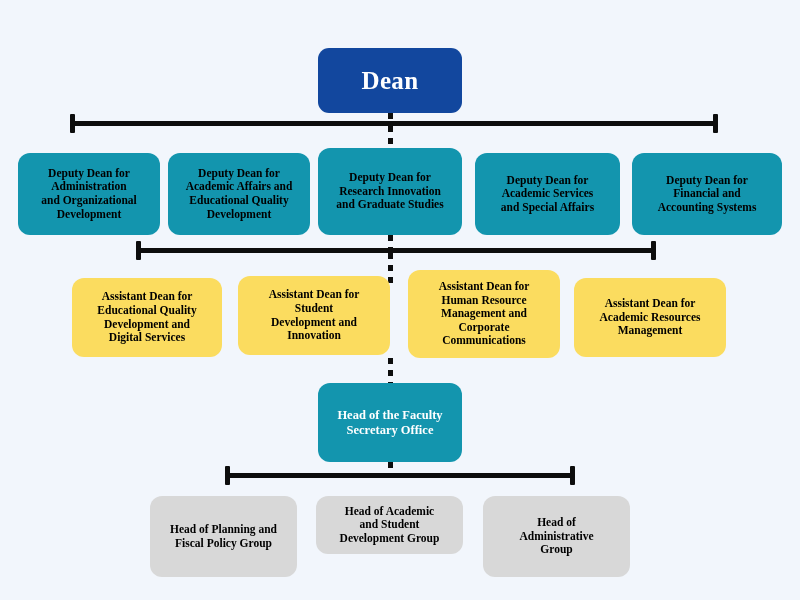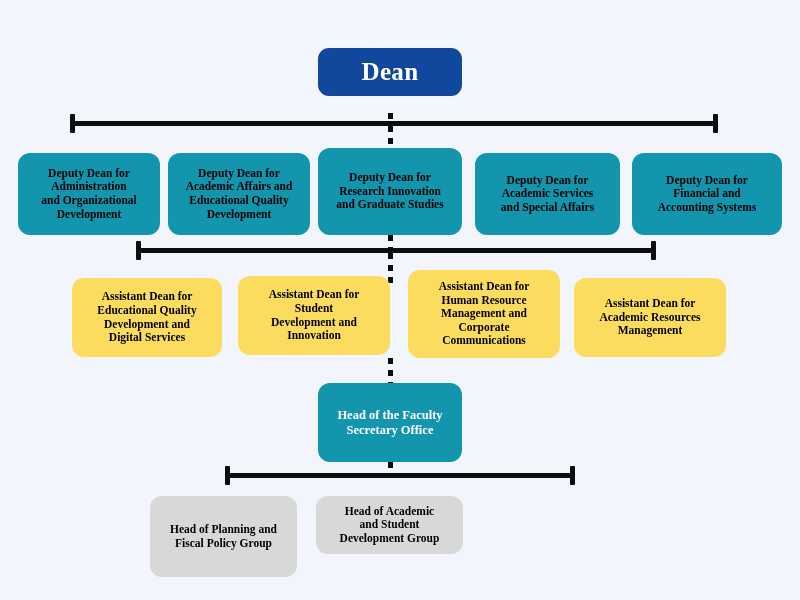--- a/index.html
+++ b/index.html
@@ -98,21 +98,21 @@
     );
     background-size: 5px 12px;
     background-repeat: repeat-y;
   }
 </style>
 </head>
 <body>
 
 <div id="chart-canvas">
 
-  <div class="node node-dean" style="left:318px; top:48px; width:144px; height:48px;">
+  <div class="node node-dean" style="left:318px; top:48px; width:144px; height:65px;">
     <span class="node-label">Dean</span>
   </div>
 
   <div class="vtrunk" style="left:388px; top:113px; height:17px;"></div>
 
   <div class="hbar" style="left:70px; top:121px; width:648px;"></div>
 
   <div class="vtrunk" style="left:388px; top:126px; height:29px;"></div>
 
   <div class="node node-deputy" style="left:18px; top:153px; width:142px; height:82px;">
@@ -196,14 +196,19 @@
     <span class="node-label">Head of Planning and
 Fiscal Policy Group</span>
   </div>
 
   <div class="node node-group" style="left:316px; top:496px; width:147px; height:58px;">
     <span class="node-label">Head of Academic
 and Student
 Development Group</span>
   </div>
 
+  <div class="node node-group" style="left:483px; top:496px; width:147px; height:81px;">
+    <span class="node-label">Head of
+Administrative
+Group</span>
+  </div>
 
 </div>
 
 </body></html>

